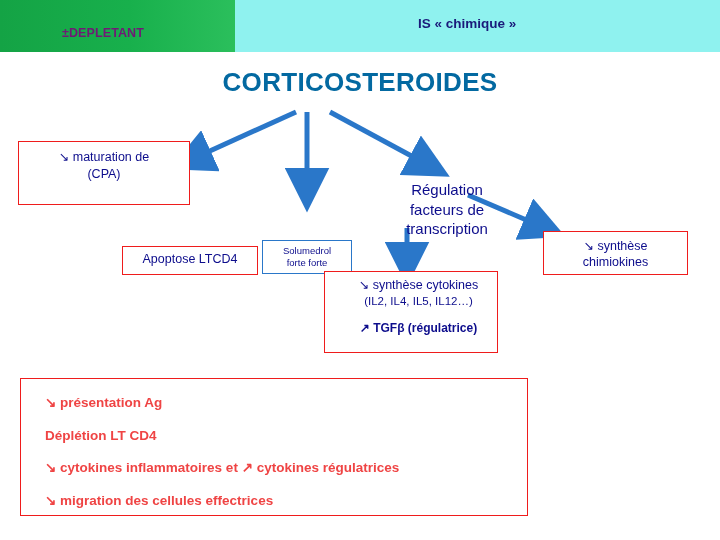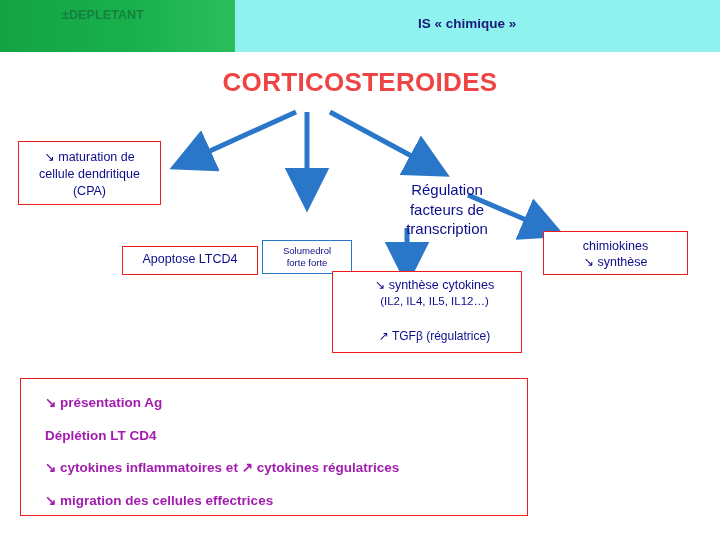--- a/index.html
+++ b/index.html
@@ -37,43 +37,43 @@
   }
   .banner-cyan {
     position: absolute;
     left: 235px; top: 0;
     width: 485px; height: 52px;
     background: #8ff2ef;
   }
   .banner-left-text {
     position: absolute;
     left: 62px;
-    top: 8px;
-    color: #15803d;
+    top: 26px;
+    color: #701a75;
     font-size: 12.5px;
     font-weight: bold;
     letter-spacing: 0.1px;
   }
   .banner-right-text {
     position: absolute;
     left: 418px;
     top: 16px;
     color: #1a1a7a;
     font-size: 13.5px;
     font-weight: bold;
   }
 
   
   .main-title {
     position: absolute;
     left: 0;
     top: 67px;
     width: 720px;
     text-align: center;
-    color: #ef4444;
+    color: #0369a1;
     font-size: 26px;
     font-weight: bold;
     letter-spacing: 0.3px;
   }
 
   
   .arrow-layer {
     position: absolute;
     left: 0; top: 0;
     width: 720px; height: 540px;
@@ -91,21 +91,21 @@
   .box-red {
     border: 1.6px solid #ef1c1c;
   }
   .box-blue {
     border: 1.6px solid #2a77c9;
   }
 
   #box-maturation {
     left: 18px;
     top: 141px;
-    width: 143px;
+    width: 172px;
     height: 64px;
     padding-top: 7px;
     font-size: 12.5px;
     line-height: 1.35;
   }
   #box-solumedrol {
     left: 262px;
     top: 196px;
     width: 90px;
     height: 34px;
@@ -136,51 +136,52 @@
   #box-chimiokines {
     left: 543px;
     top: 231px;
     width: 145px;
     height: 44px;
     padding-top: 6px;
     font-size: 12.5px;
     line-height: 1.3;
   }
   #box-cytokines {
-    left: 332px;
+    left: 324px;
     top: 271px;
-    width: 190px;
+    width: 174px;
     height: 82px;
     padding-top: 5px;
     font-size: 12.5px;
     line-height: 1.35;
     padding-left: 15px;
   }
   .cyt-sub {
     font-size: 11.5px;
   }
   .cyt-tgf {
-    margin-top: 19px;
+    margin-top: 11px;
     font-size: 12px;
+    font-weight: bold;
   }
 
   
   #box-summary {
     left: 20px;
     top: 378px;
     width: 508px;
     height: 138px;
     border: 1.8px solid #ef1c1c;
     box-sizing: border-box;
     background: #ffffff;
     padding: 16px 0 0 24px;
     text-align: left;
   }
   .summary-line {
-    color: #a21caf;
+    color: #ef4444;
     font-size: 13.5px;
     font-weight: bold;
     margin-bottom: 17px;
     line-height: 1.15;
   }
   .summary-line:last-child { margin-bottom: 0; }
 </style>
 </head>
 <body>
 
@@ -208,42 +209,41 @@
 
     <line x1="330" y1="112" x2="430" y2="166" stroke="#2a77c9" stroke-width="5" marker-end="url(#ah)"></line>
 
     <line x1="468" y1="195" x2="545" y2="228" stroke="#2a77c9" stroke-width="5" marker-end="url(#ah)"></line>
 
     <line x1="407" y1="228" x2="407" y2="264" stroke="#2a77c9" stroke-width="5" marker-end="url(#ah)"></line>
   </svg>
 
   <div class="box box-red" id="box-maturation">
     <div>↘ maturation de</div>
-    <div>cellule dendritique</div>
     <div>(CPA)</div>
   </div>
 
   <div class="box box-blue" id="box-solumedrol">
     <div>Solumedrol</div>
     <div>forte forte</div>
   </div>
 
   <div class="box" id="box-regulation">
     <div>Régulation</div>
     <div>facteurs de</div>
     <div>transcription</div>
   </div>
 
   <div class="box box-red" id="box-apoptose">
     <div>Apoptose LTCD4</div>
   </div>
 
   <div class="box box-red" id="box-chimiokines">
+    <div>↘ synthèse</div>
     <div>chimiokines</div>
-    <div>↘ synthèse</div>
   </div>
 
   <div class="box box-red" id="box-cytokines">
     <div>↘ synthèse cytokines</div>
     <div class="cyt-sub">(IL2, IL4, IL5, IL12…)</div>
     <div class="cyt-tgf">↗ TGFβ (régulatrice)</div>
   </div>
 
   <div class="box" id="box-summary">
     <div class="summary-line">↘ présentation Ag</div>

